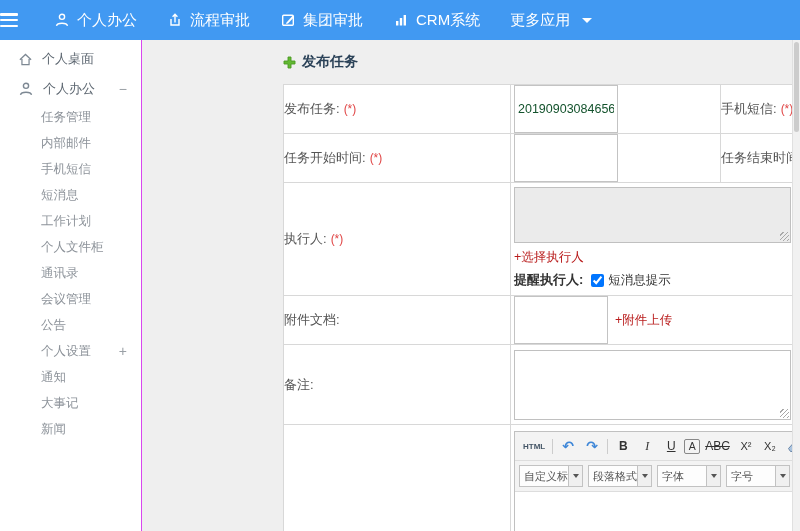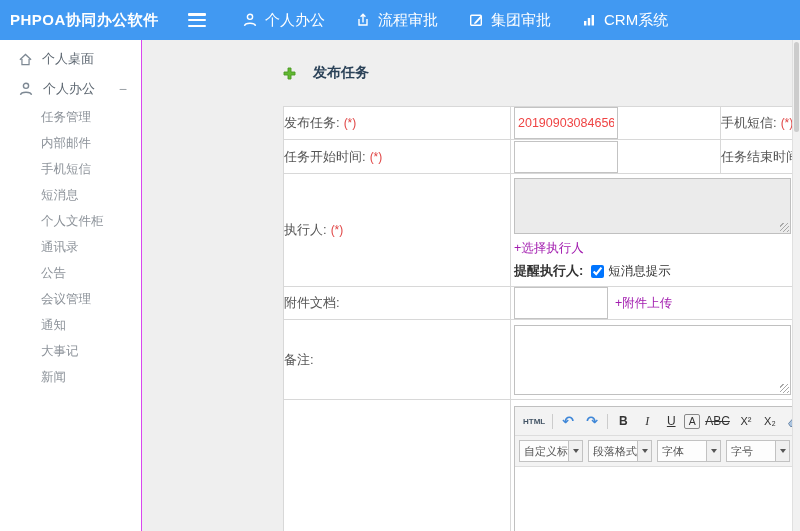--- a/index.html
+++ b/index.html
@@ -20,37 +20,37 @@
            border-right:1px solid #d946ef;padding-top:4px;box-sizing:border-box;z-index:2;}
   .side-item{position:relative;display:flex;align-items:center;font-size:13px;color:#5c6670;
              height:30px;padding-left:18px;cursor:pointer;}
   .side-item .sicon{display:flex;margin-right:9px;color:#7d8893;}
   .side-item.sub{height:26px;padding-left:41px;font-size:12.5px;color:#8d939a;}
   .side-item .toggle{position:absolute;right:14px;color:#9aa0a6;font-size:14px;line-height:14px;}
   .content{position:absolute;left:142px;top:40px;right:0;bottom:0;background:#efefef;
            overflow:hidden;padding:13px 0 0 141px;box-sizing:border-box;}
   .page-title-row{display:flex;align-items:center;margin-bottom:13px;}
   .plus-icon{display:flex;margin-right:6px;}
-  .page-title{font-size:14px;font-weight:bold;color:#2b4258;margin:11px;}
+  .page-title{font-size:14px;font-weight:bold;color:#2b4258;margin:0;}
   table.form-table{border-collapse:collapse;background:#fff;width:1080px;table-layout:fixed;}
   table.form-table td{border:1px solid #d8d8d8;vertical-align:middle;padding:0;}
   td.lbl{padding-left:10px;font-size:13px;color:#555;}
   .req{color:#e04545;font-style:normal;margin-left:4px;font-size:12px;}
-  .txt-input{height:22px;border:1px solid #c3c3c3;font-size:12.5px;color:#ef4444;padding:4px 3px;
+  .txt-input{height:22px;border:1px solid #c3c3c3;font-size:12.5px;color:#14532d;padding:12px 3px;
              margin-left:3px;vertical-align:middle;box-sizing:content-box;background:#fff;}
   .w96{width:96px;} .w86{width:86px;}
   .r1{height:33px;} .r2{height:34px;} .r3{height:93px;} .r4{height:33px;} .r5{height:80px;} .r6{height:300px;}
   .fld-pad{padding:4px 0 6px 3px !important;}
   .exec-box{width:277px;height:56px;background:#ebebeb;border:1px solid #c0c0c0;position:relative;
             box-sizing:border-box;margin-bottom:4px;}
   .remark-box{width:277px;height:70px;background:#fff;border:1px solid #c0c0c0;position:relative;
             box-sizing:border-box;margin-left:3px;}
   .resize-h{position:absolute;right:1px;bottom:1px;width:9px;height:9px;
             background:repeating-linear-gradient(135deg,transparent 0 2px,#a8a8a8 2px 3px);}
-  a.link{color:#a21caf;font-size:12.5px;text-decoration:none;cursor:pointer;}
+  a.link{color:#b91c1c;font-size:12.5px;text-decoration:none;cursor:pointer;}
   .remind-line{display:flex;align-items:center;margin-top:5px;font-size:12.5px;color:#333;}
   .remind-line b{font-size:13px;margin-right:8px;}
   .remind-line input{margin:0 4px 0 0;width:13px;height:13px;}
   .attach-line{display:flex;align-items:center;}
   .editor{width:480px;border:1px solid #c0c0c0;background:#fff;margin-top:2px;}
   .tb{display:flex;align-items:center;background:#f3f3f3;border-bottom:1px solid #ddd;
       padding:2px 4px;height:24px;}
   .tb2{height:26px;}
   .ed-btn{display:flex;align-items:center;justify-content:center;min-width:16px;height:19px;
           padding:0 3px;margin:0 1px;font-size:12px;color:#333;cursor:pointer;border-radius:2px;}
@@ -71,21 +71,20 @@
              align-items:center;justify-content:center;background:#f0f0f0;}
   .editor-body{height:238px;background:#fff;}
   .scrollbar{position:absolute;right:0;top:40px;bottom:0;width:8px;background:#f1f1f1;
              border-left:1px solid #e0e0e0;z-index:20;box-sizing:border-box;}
   .scrollbar .thumb{position:absolute;top:2px;left:1px;width:5px;height:90px;background:#cccccc;border-radius:3px;}
 </style>
 </head>
 <body>
 
 <header class="topbar">
-  <div class="logo">PHPOA协同办公软件</div>
   <div class="hamburger">
       <i></i>
       <i></i>
       <i></i>
     </div>
   <nav class="top-nav">
       <div class="nav-item">
         <span class="nicon">
           <svg width="16" height="16" viewBox="0 0 16 16">
             <circle cx="8" cy="4.8" r="2.6" fill="none" stroke="currentColor" stroke-width="1.4"></circle>
@@ -114,20 +113,24 @@
       </div>
       <div class="nav-item">
         <span class="nicon">
           <svg width="16" height="16" viewBox="0 0 16 16">
             <rect x="3" y="9" width="2.4" height="4.5" fill="currentColor"></rect>
             <rect x="6.8" y="6" width="2.4" height="7.5" fill="currentColor"></rect>
             <rect x="10.6" y="3" width="2.4" height="10.5" fill="currentColor"></rect>
           </svg>
         </span>
         <span>CRM系统</span>
+      </div>
+      <div class="nav-item">
+        <span>更多应用</span>
+        <span class="caret-down"></span>
       </div>
     </nav>
 </header>
 
 <aside class="sidebar">
     <div class="side-item">
       <span class="sicon">
         <svg width="15" height="15" viewBox="0 0 16 16">
           <path d="M2 8.2 L8 2.6 L14 8.2 M4.2 7.4 V13.4 H11.8 V7.4" fill="none" stroke="currentColor" stroke-width="1.3"></path>
         </svg>
@@ -150,30 +153,37 @@
     <div class="side-item sub">
       <span>内部邮件</span>
     </div>
     <div class="side-item sub">
       <span>手机短信</span>
     </div>
     <div class="side-item sub">
       <span>短消息</span>
     </div>
     <div class="side-item sub">
+      <span>工作计划</span>
+    </div>
+    <div class="side-item sub">
       <span>个人文件柜</span>
     </div>
     <div class="side-item sub">
       <span>通讯录</span>
     </div>
     <div class="side-item sub">
+      <span>会议管理</span>
+    </div>
+    <div class="side-item sub">
       <span>公告</span>
     </div>
     <div class="side-item sub">
-      <span>会议管理</span>
+      <span>个人设置</span>
+      <span class="toggle">+</span>
     </div>
     <div class="side-item sub">
       <span>通知</span>
     </div>
     <div class="side-item sub">
       <span>大事记</span>
     </div>
     <div class="side-item sub">
       <span>新闻</span>
     </div>

